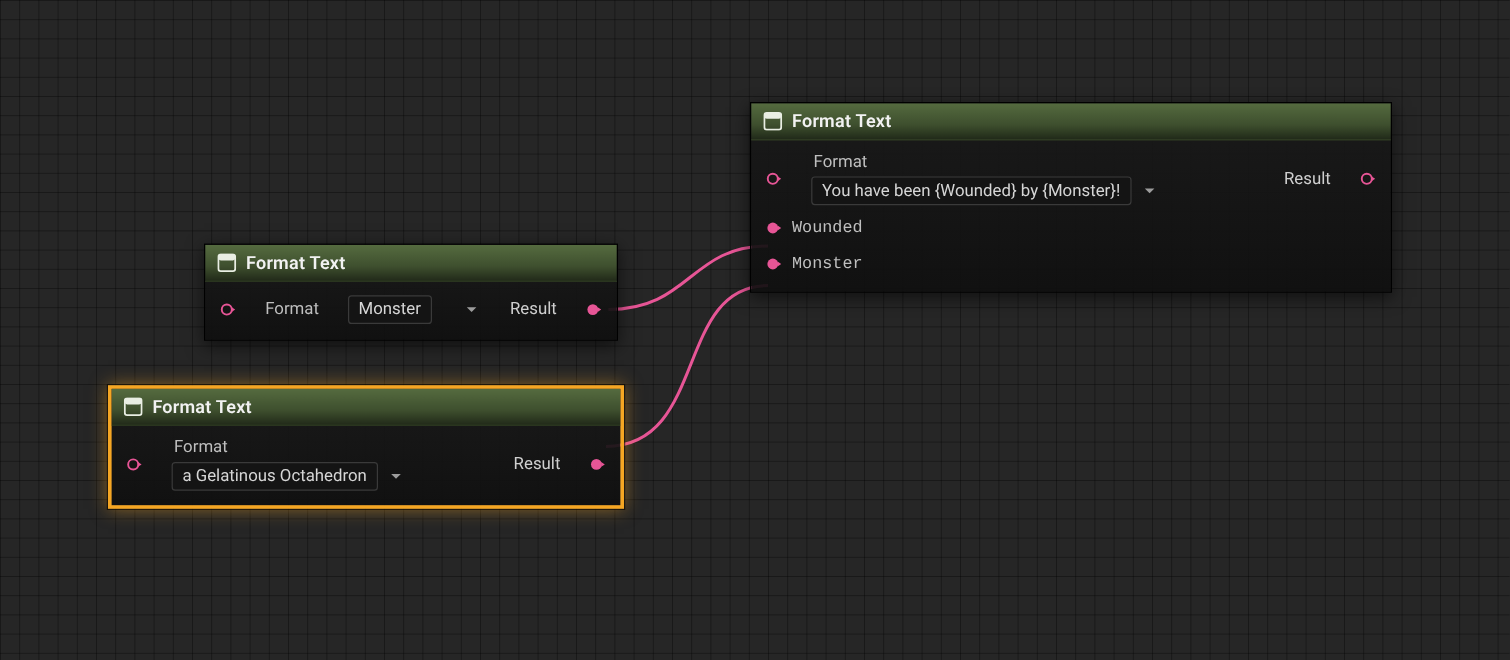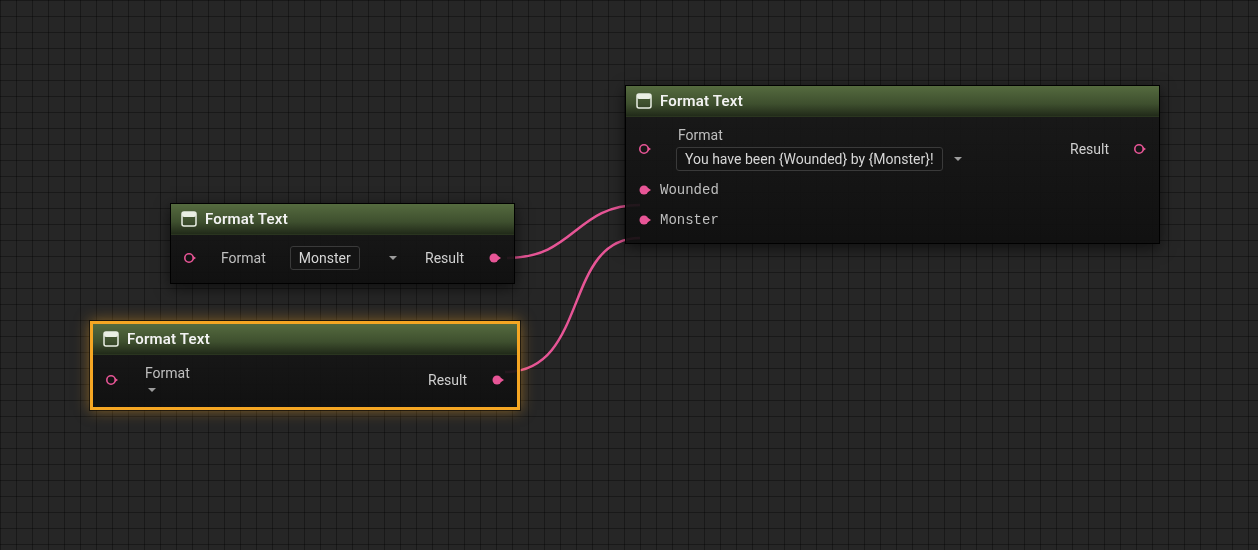--- a/index.html
+++ b/index.html
@@ -141,20 +141,23 @@
       <div class="left">
         <span class="pin">
           <svg viewBox="0 0 14 14">
               <circle cx="6" cy="7" r="4.2" fill="none" stroke="#e75596" stroke-width="1.6"></circle>
               <path d="M10 5 L13 7 L10 9 Z" fill="#e75596"></path>
             </svg>
         </span>
         <div class="stack">
           <span class="sublabel">Format</span>
           <div class="fieldline">
+            <span class="field">
+                <span>a Gelatinous Octahedron</span>
+              </span>
             <span class="dd-caret">
               <svg viewBox="0 0 10 10">
                   <path d="M1 3 L5 7 L9 3 Z" fill="#bfbfbf"></path>
                 </svg>
             </span>
           </div>
         </div>
       </div>
       <div class="right">
         <span class="label result">Result</span>

